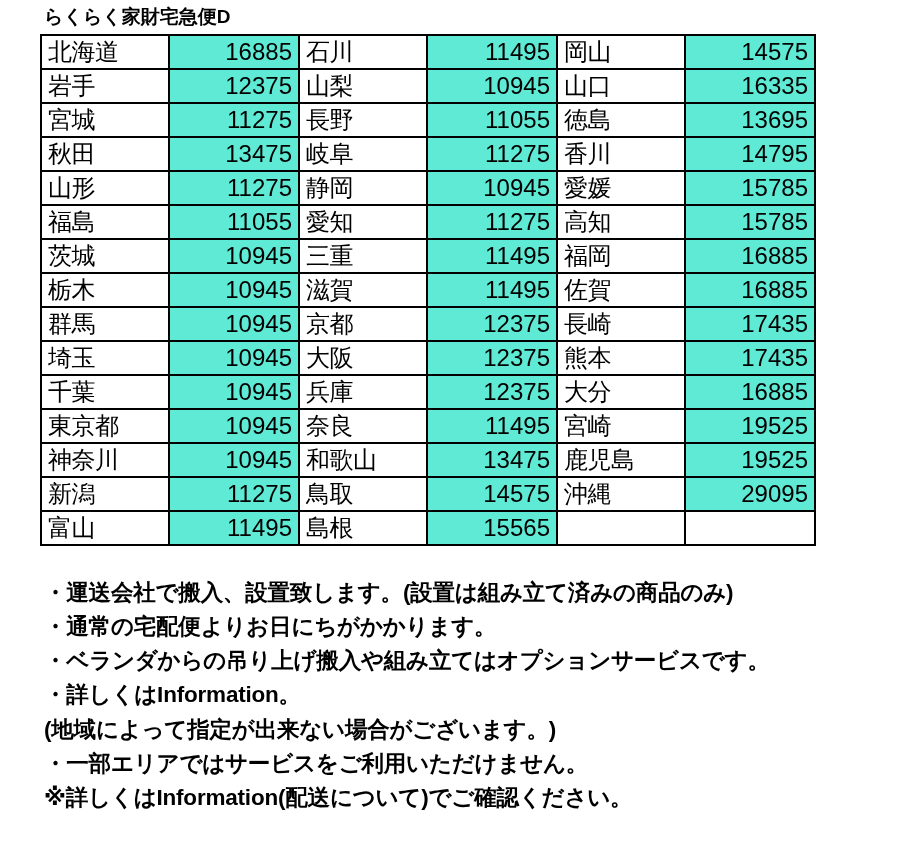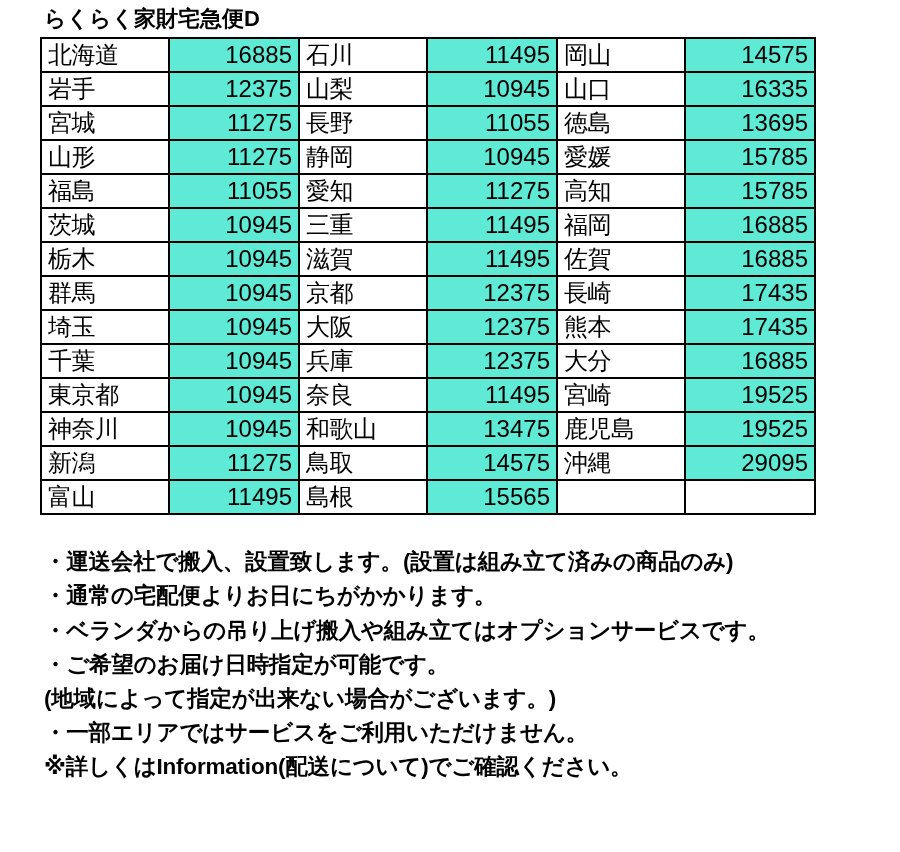--- a/index.html
+++ b/index.html
@@ -15,21 +15,21 @@
     overflow: hidden;
   }
   .page {
     position: relative;
     width: 900px;
     height: 852px;
     box-sizing: border-box;
     padding: 0;
   }
   .title {
-    font-size: 22px;
+    font-size: 19px;
     font-weight: bold;
     letter-spacing: 0px;
     margin: 6px 0 6px 44px;
     line-height: 1.15;
   }
   .table-wrap {
     margin: 0 0 0 40px;
     width: 772px;
   }
   table.fee {
@@ -101,20 +101,28 @@
         </tr>
         <tr>
           <td class="name">宮城</td>
           <td class="price">11275</td>
           <td class="name">長野</td>
           <td class="price">11055</td>
           <td class="name">徳島</td>
           <td class="price">13695</td>
         </tr>
         <tr>
+          <td class="name">秋田</td>
+          <td class="price">13475</td>
+          <td class="name">岐阜</td>
+          <td class="price">11275</td>
+          <td class="name">香川</td>
+          <td class="price">14795</td>
+        </tr>
+        <tr>
           <td class="name">山形</td>
           <td class="price">11275</td>
           <td class="name">静岡</td>
           <td class="price">10945</td>
           <td class="name">愛媛</td>
           <td class="price">15785</td>
         </tr>
         <tr>
           <td class="name">福島</td>
           <td class="price">11055</td>
@@ -196,19 +204,19 @@
           <td class="blank"></td>
         </tr>
       </tbody>
     </table>
   </div>
 
   <div class="notes">
     <div>・運送会社で搬入、設置致します。(設置は組み立て済みの商品のみ)</div>
     <div>・通常の宅配便よりお日にちがかかります。</div>
     <div>・ベランダからの吊り上げ搬入や組み立てはオプションサービスです。</div>
-    <div>・ご希望のお届け日時指定が可能です。</div>
+    <div>・詳しくはInformation。</div>
     <div>(地域によって指定が出来ない場合がございます。)</div>
     <div>・一部エリアではサービスをご利用いただけません。</div>
     <div>※詳しくはInformation(配送について)でご確認ください。</div>
   </div>
 
 </div>
 
 </body></html>

